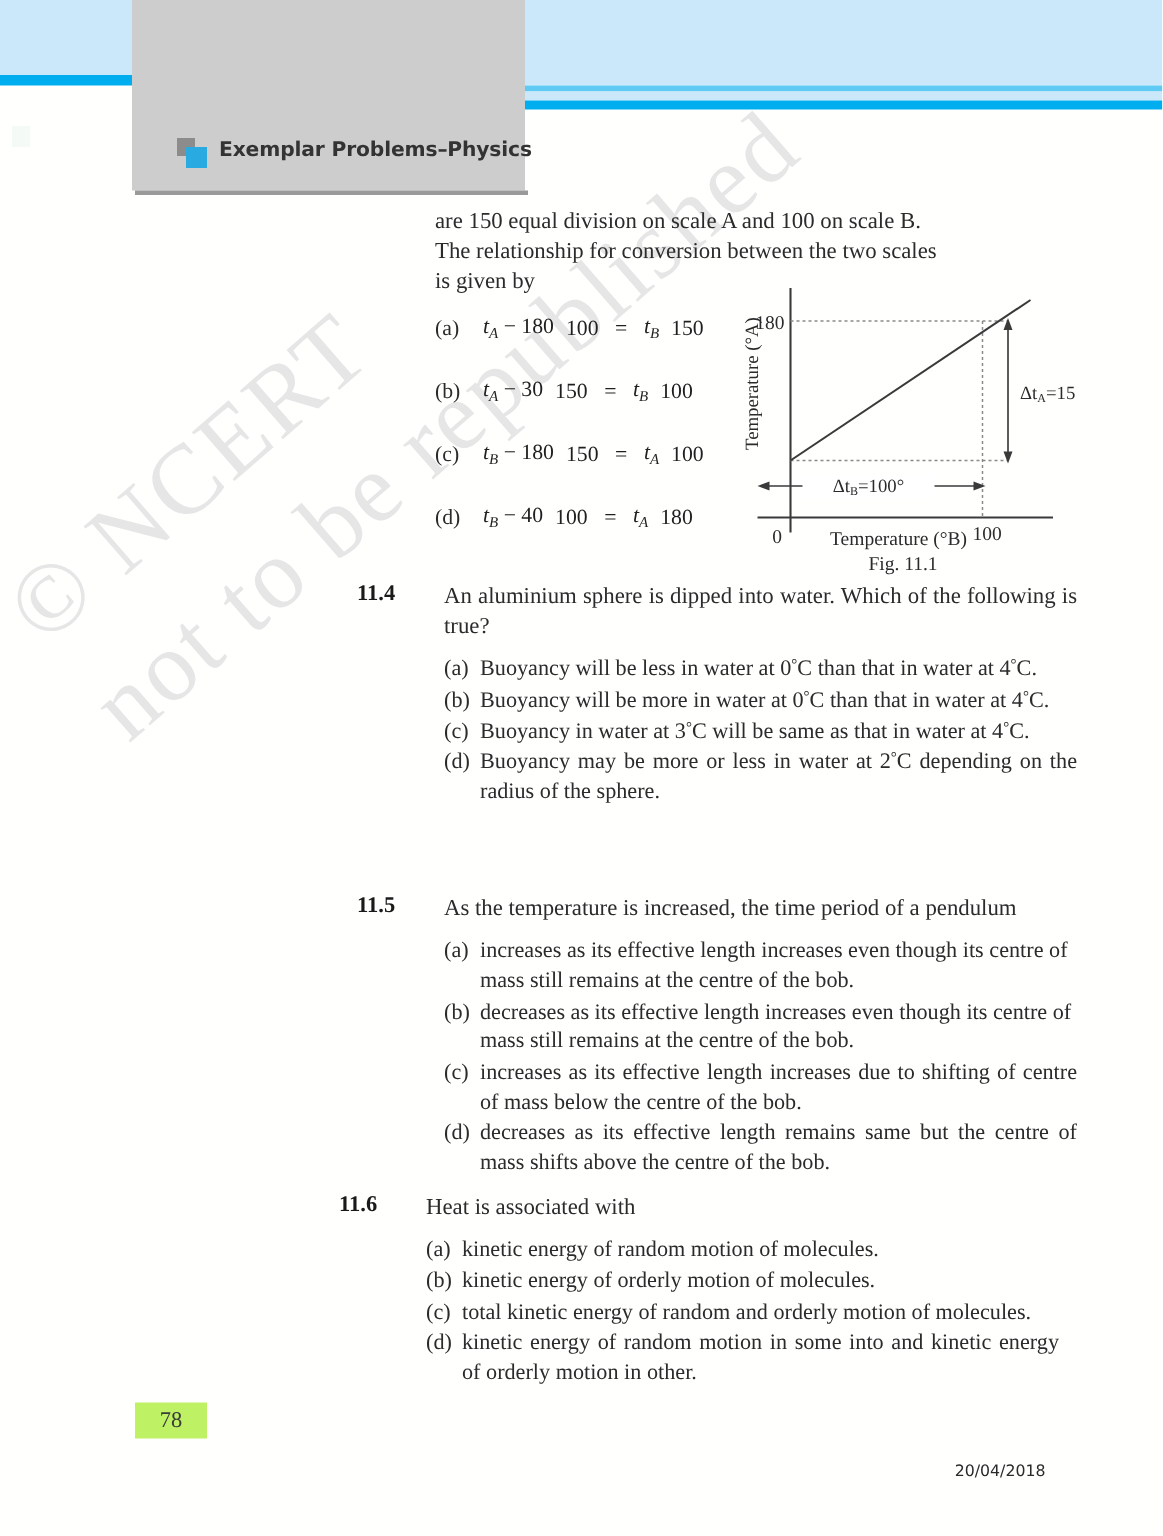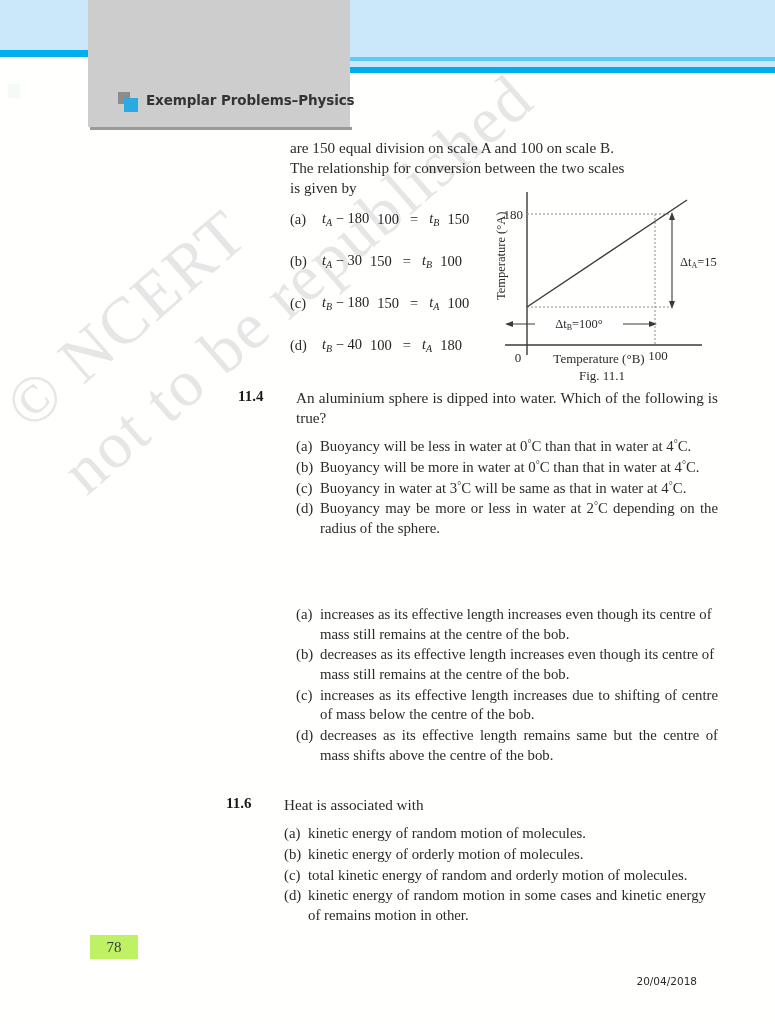--- a/index.html
+++ b/index.html
@@ -322,20 +322,24 @@
           <span class="otext just"><span>Buoyancy in water at  3</span><span class="deg">°</span><span>C will be same as that in water at 4</span><span class="deg">°</span><span>C.</span></span>
         </div>
         <div class="oitem">
           <span class="oletter">(d)</span>
           <span class="otext just"><span>Buoyancy may be more or less in water at 2</span><span class="deg">°</span><span>C depending on the radius of the sphere.</span></span>
         </div>
       </div>
     </div>
 
     <div class="q" style="left:238px; top:596px;">
+      <div class="qhead">
+        <span class="qnum">11.5</span>
+        <span class="qtext">As the temperature is increased, the time period of a pendulum</span>
+      </div>
       <div class="olist">
         <div class="oitem">
           <span class="oletter">(a)</span>
           <span class="otext">increases as its effective length increases even though its centre of mass still remains at the centre of the bob.</span>
         </div>
         <div class="oitem">
           <span class="oletter">(b)</span>
           <span class="otext">decreases as its effective length increases even though its centre of mass still remains at the centre of the bob.</span>
         </div>
         <div class="oitem">
@@ -362,21 +366,21 @@
         <div class="oitem">
           <span class="oletter">(b)</span>
           <span class="otext">kinetic energy of orderly motion of molecules.</span>
         </div>
         <div class="oitem">
           <span class="oletter">(c)</span>
           <span class="otext just">total kinetic energy of random and orderly motion of molecules.</span>
         </div>
         <div class="oitem">
           <span class="oletter">(d)</span>
-          <span class="otext just">kinetic energy of random motion in some cases and kinetic energy of remains motion in other.</span>
+          <span class="otext just">kinetic energy of random motion in some into and kinetic energy of orderly motion in other.</span>
         </div>
       </div>
     </div>
 
     <div class="pagebox">78</div>
     <div class="datestamp">20/04/2018</div>
 
   </div>
 </div>
 

